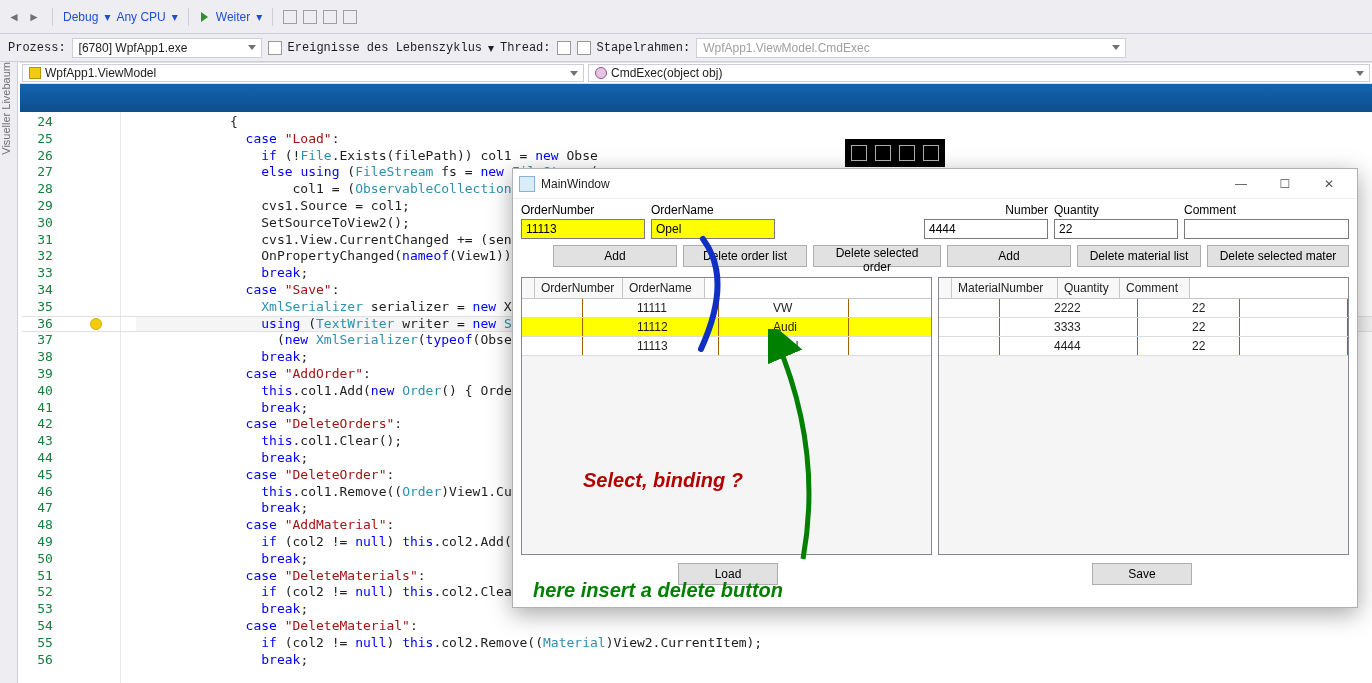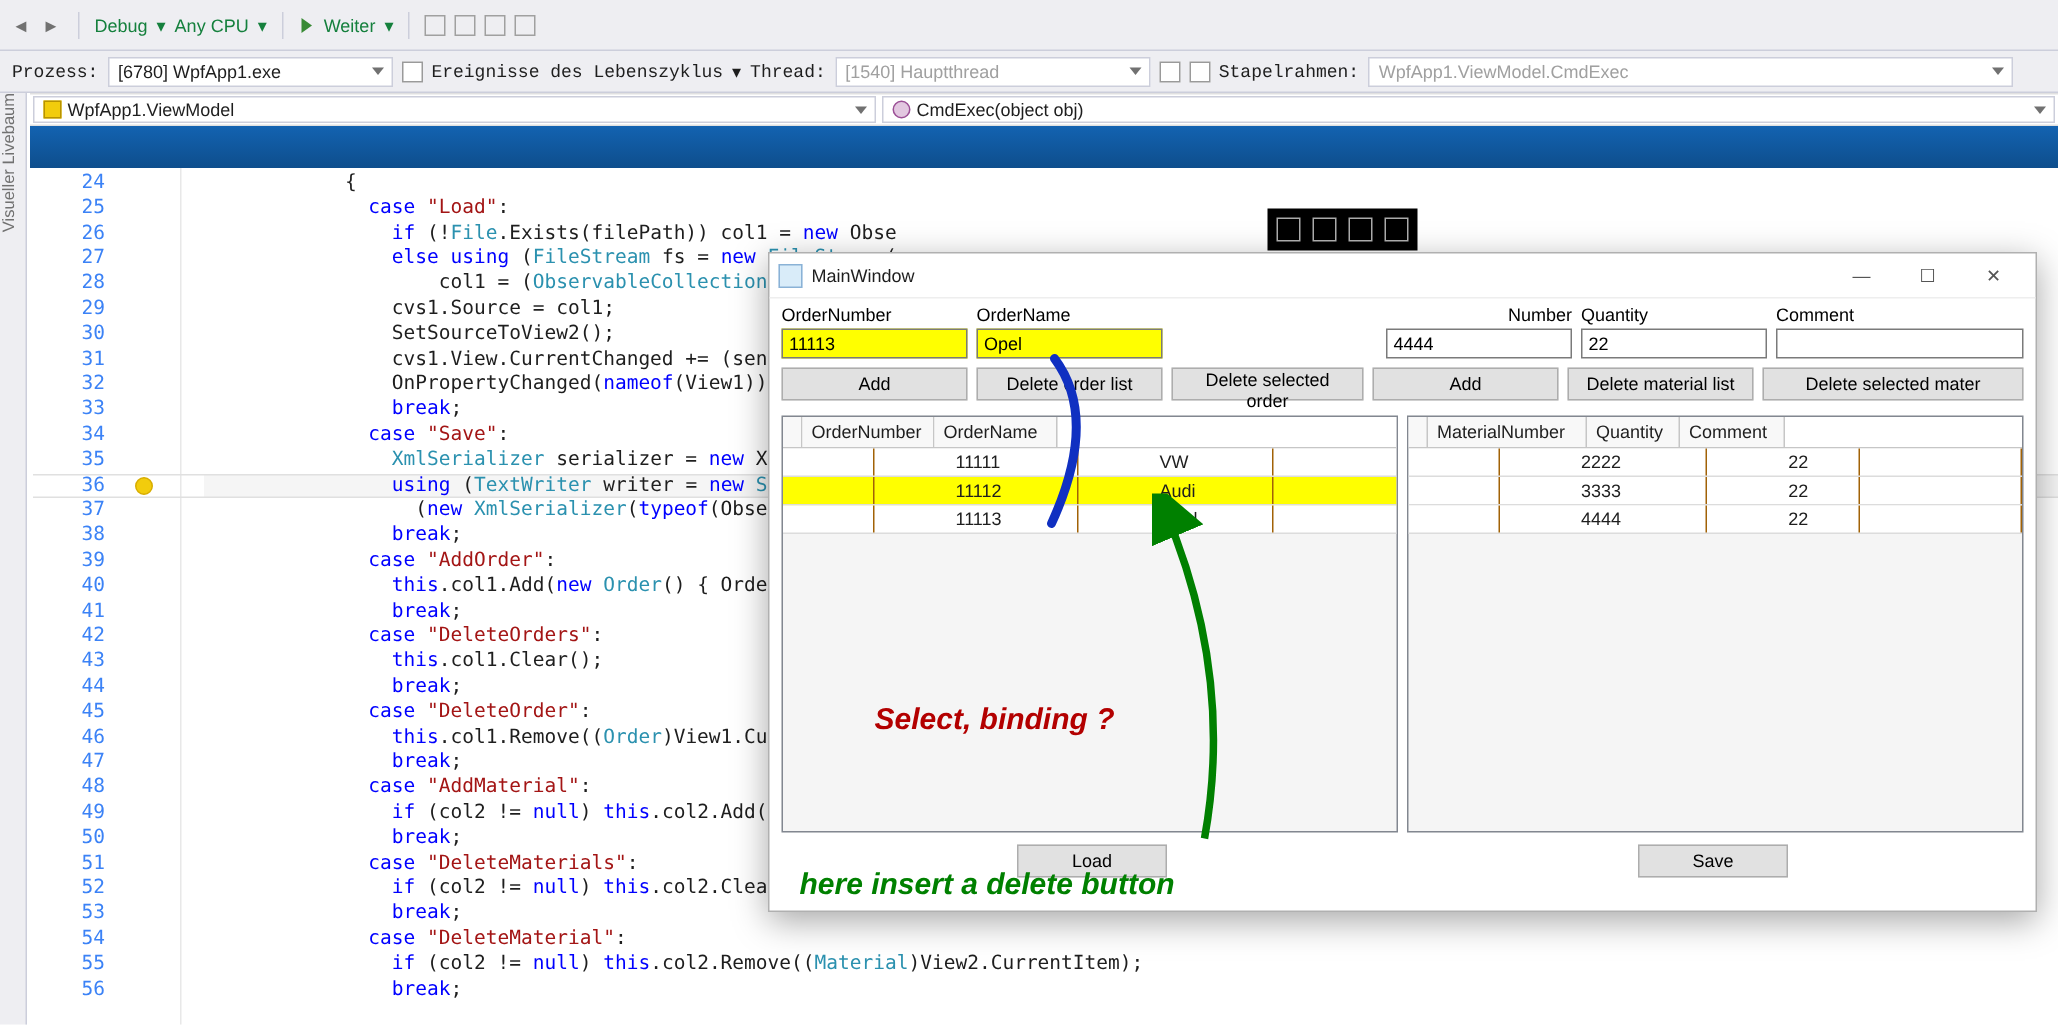--- a/index.html
+++ b/index.html
@@ -1,19 +1,19 @@
 <!DOCTYPE html>
 <html><head>
 <meta charset="utf-8">
 <style>
   * { box-sizing: border-box; margin: 0; padding: 0; }
   html, body { width: 1372px; height: 683px; font-family: "Segoe UI", Arial, sans-serif; font-size: 12px; overflow: hidden; background: #fff; color: #1e1e1e; }
   
   .vs-top { height: 34px; background: #eeeef2; border-bottom: 1px solid #cccedb; display:flex; align-items:center; padding:0 8px; gap:6px; position:relative; }
-  .vs-top .faded { color:#15803d; }
+  .vs-top .faded { color:#1d4ed8; }
   .vs-top .sep { width:1px; height:18px; background:#cccedb; margin:0 4px;}
   .vs-top .arrow-btn { width:14px; height:14px; color:#717171; }
   .vs-top .play { width:0;height:0;border-left:7px solid #388a34;border-top:5px solid transparent;border-bottom:5px solid transparent;margin:0 2px;}
   .vs-top .tiny { width:14px;height:14px;border:1px solid #a0a0a0;}
   .vs-debugbar { height: 28px; background: #eeeef2; border-bottom:1px solid #cccedb; display:flex; align-items:center; padding:0 8px; gap:6px; }
   .vs-debugbar .lbl { color:#1e1e1e;font-family:Liberation Mono, monospace; }
   .vs-debugbar .combo { display:flex; align-items:center; background:#fff; border:1px solid #cccedb; height:20px; padding:0 18px 0 6px; position:relative; min-width:140px;}
   .vs-debugbar .combo .caret, .bc-combo .caret { position:absolute; right:5px; width:0;height:0;border-left:4px solid transparent;border-right:4px solid transparent;border-top:5px solid #717171;}
   .vs-debugbar .ghost { color:#a0a0a0; }
   .vs-debugbar .icon-sq { width:14px;height:14px;border:1px solid #9a9a9a;background:#fff;}
@@ -24,21 +24,21 @@
   .bc1 { flex:0 0 548px; }
   .bc2 { flex:0 0 562px; }
   .bc3 { flex:1 1 auto; }
   .bc-combo .ico { width:12px;height:12px;border:1px solid #8293c1;margin-right:4px;}
   .bc-combo.bc2 .ico { background:#f2cc0c; border-color:#b89300;}
   .bc-combo.bc3 .ico { border-radius:50%; border-color:#9b4f96; background:#e2c7e0;}
   
   .blue-strip { position:absolute; left:20px; right:0; top:84px; height:28px; background: linear-gradient(#1363b1,#0e4e8c); z-index:0;}
   
   .editor { position:absolute; left:20px; right:0; top:112px; bottom:0; background:#fff; display:flex; font-family:Consolas,monospace; font-size:13px; line-height:16.8px;}
-  .lnums { width:58px; text-align:right; padding:2px 8px 2px 0; color:#3b82f6; user-select:none; background:#fff;}
+  .lnums { width:58px; text-align:center; padding:2px 8px 2px 0; color:#15803d; user-select:none; background:#fff;}
   .lnums div { height:16.8px; }
   .ind-col { width:42px; background:#fff; position:relative;}
   .ind-col .bulb { position:absolute; left:12px; width:12px; height:12px; background:#f2cc0c; border-radius:50%; border:1px solid #d8ad00;}
   .outline { width:14px; border-left:1px solid #e8e8e8;}
   .code { flex:1; padding:2px 0 2px 2px; white-space:pre; }
   .code div { height:16.8px; }
   .k-type { color:#2b91af; }
   .k-str  { color:#a31515; }
   .k-kw   { color:#0000ff; }
   .curline { background:#f5f5f5; position:relative;}
@@ -50,21 +50,21 @@
   .wpf-title .spacer { flex:1;}
   .wpf-title .wctl { width:44px;height:28px;display:flex;align-items:center;justify-content:center;color:#555;}
   .wpf-body { flex:1; position:relative; padding:4px 8px 8px 8px;}
   .dbg-overlay { position:absolute; top:-30px; left:332px; height:28px; background:#000; display:flex; align-items:center; padding:0 6px; gap:8px; z-index:60;}
   .dbg-overlay .oi { width:16px;height:16px;border:1px solid #aaa;}
   .headers { display:flex; gap:6px; align-items:flex-end;}
   .col { display:flex; flex-direction:column;}
   .col label { font-size:12px; color:#000; margin-bottom:2px;}
   .txt { border:1px solid #7a7a7a; height:20px; padding:0 4px; font-size:12px; background:#fff;}
   .yellow { background:#ffff00 !important;}
-  .btnrow { display:flex; gap:6px; margin-top:6px;}
+  .btnrow { display:flex; gap:6px; margin-top:6px;margin-left:32px;}
   .wbtn { height:22px; border:1px solid #adadad; background:#e1e1e1; font-size:12px; padding:0 8px; min-width:60px;}
   .panes { display:flex; gap:6px; margin-top:10px; height:278px;}
   .grid { flex:1; border:1px solid #828790; background:#f5f5f5; overflow:hidden;}
   .ghead { display:flex; background:#fff; border-bottom:1px solid #c6c6c6;}
   .ghead .gh { padding:3px 6px; border-right:1px solid #c6c6c6; background:#f8f8f8; font-size:12px;}
   .grow { display:flex; border-bottom:1px solid #dcdcdc; background:#fff;}
   .grow.sel { background:#ffff00;}
   .grow .gc { padding:2px 6px; border-right:1px solid #a16207; font-size:12px; overflow:hidden; text-overflow:ellipsis;margin-left:48px;}
   .footer-btns { display:flex; justify-content:space-around; margin-top:8px;}
   .footer-btns .wbtn { width:100px;}
@@ -101,24 +101,20 @@
 <div class="vs-debugbar">
   <span class="lbl">Prozess:</span>
   <div class="combo" style="min-width:190px;">
     <span>[6780] WpfApp1.exe</span>
       <span class="caret"></span>
   </div>
   <span class="icon-sq"></span>
   <span class="lbl">Ereignisse des Lebenszyklus</span>
   <span class="faded">▾</span>
   <span class="lbl">Thread:</span>
-  <div class="combo" style="min-width:210px;">
-    <span class="ghost">[1540] Hauptthread</span>
-      <span class="caret"></span>
-  </div>
   <span class="icon-sq"></span>
   <span class="icon-sq"></span>
   <span class="lbl">Stapelrahmen:</span>
   <div class="combo" style="min-width:430px;text-align:right;">
     <span class="ghost">WpfApp1.ViewModel.CmdExec</span>
       <span class="caret"></span>
   </div>
 </div>
 
 <div class="gutter-left">

